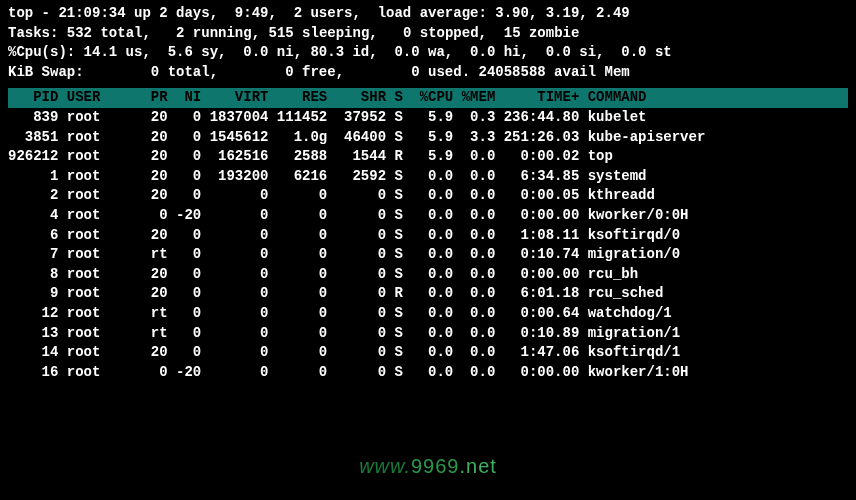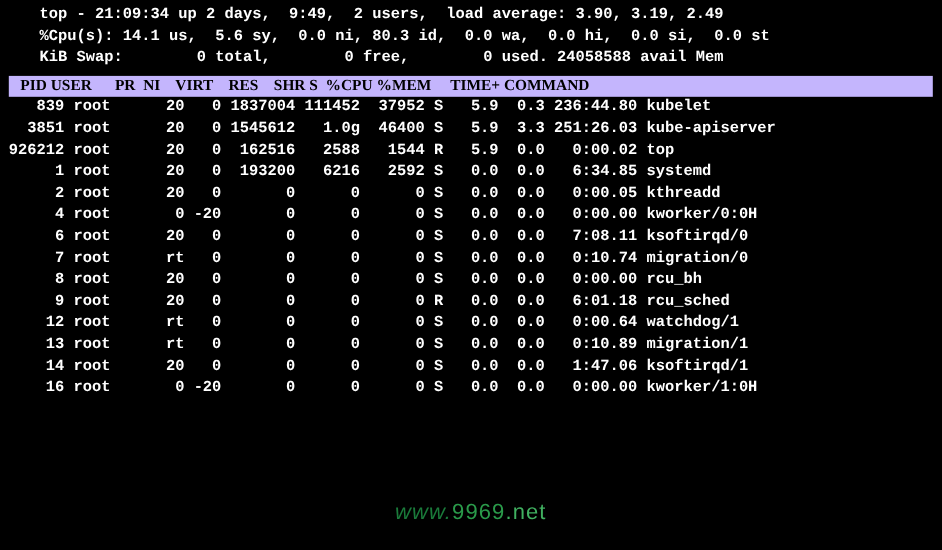--- a/index.html
+++ b/index.html
@@ -15,28 +15,26 @@
       color: #fff;
       width: 856px;
       height: 500px;
       overflow: hidden;
       padding: 4px 8px;
       position: relative;
       line-height: 1.4;
     }
     .summary div {
       white-space: pre;
-      margin-left: 28px;
     }
     .header-row {
-      background: #c4b5fd;
+      background: #0f766e;
       color: #000;
       white-space: pre;
       margin-top: 6px;
-      font-family: Liberation Serif, serif;
     }
     .process-row {
       white-space: pre;
     }
     .highlighted {
       font-weight: bold;
     }
     .watermark {
       position: absolute;
       left: 50%;
@@ -50,34 +48,35 @@
     }
     .watermark .w1 { color: #1a7a3a; font-style: italic; }
     .watermark .w2 { color: #2a9a4a; }
     .watermark .w3 { color: #40b060; }
   </style>
 </head>
 <body>
 
 <div class="summary">
   <div>top - 21:09:34 up 2 days,  9:49,  2 users,  load average: 3.90, 3.19, 2.49</div>
+  <div><span>Tasks: </span><span>532 </span><span>total,   </span><span>2 </span><span>running, </span><span>515 </span><span>sleeping,   </span><span>0 </span><span>stopped,  </span><span>15 </span><span>zombie</span></div>
   <div>%Cpu(s): 14.1 us,  5.6 sy,  0.0 ni, 80.3 id,  0.0 wa,  0.0 hi,  0.0 si,  0.0 st</div>
   <div>KiB Swap:        0 total,        0 free,        0 used. 24058588 avail Mem</div>
 </div>
 
 <div class="header-row">   PID USER      PR  NI    VIRT    RES    SHR S  %CPU %MEM     TIME+ COMMAND        </div>
 
 <div id="process-list">
     <div class="process-row">   839 root      20   0 1837004 111452  37952 S   5.9  0.3 236:44.80 kubelet</div>
     <div class="process-row">  3851 root      20   0 1545612   1.0g  46400 S   5.9  3.3 251:26.03 kube-apiserver</div>
     <div class="process-row highlighted">926212 root      20   0  162516   2588   1544 R   5.9  0.0   0:00.02 top</div>
     <div class="process-row">     1 root      20   0  193200   6216   2592 S   0.0  0.0   6:34.85 systemd</div>
     <div class="process-row">     2 root      20   0       0      0      0 S   0.0  0.0   0:00.05 kthreadd</div>
     <div class="process-row">     4 root       0 -20       0      0      0 S   0.0  0.0   0:00.00 kworker/0:0H</div>
-    <div class="process-row">     6 root      20   0       0      0      0 S   0.0  0.0   7:08.11 ksoftirqd/0</div>
+    <div class="process-row">     6 root      20   0       0      0      0 S   0.0  0.0   1:08.11 ksoftirqd/0</div>
     <div class="process-row">     7 root      rt   0       0      0      0 S   0.0  0.0   0:10.74 migration/0</div>
     <div class="process-row">     8 root      20   0       0      0      0 S   0.0  0.0   0:00.00 rcu_bh</div>
     <div class="process-row highlighted">     9 root      20   0       0      0      0 R   0.0  0.0   6:01.18 rcu_sched</div>
     <div class="process-row">    12 root      rt   0       0      0      0 S   0.0  0.0   0:00.64 watchdog/1</div>
     <div class="process-row">    13 root      rt   0       0      0      0 S   0.0  0.0   0:10.89 migration/1</div>
     <div class="process-row">    14 root      20   0       0      0      0 S   0.0  0.0   1:47.06 ksoftirqd/1</div>
     <div class="process-row">    16 root       0 -20       0      0      0 S   0.0  0.0   0:00.00 kworker/1:0H</div>
   </div>
 
 <div class="watermark">

